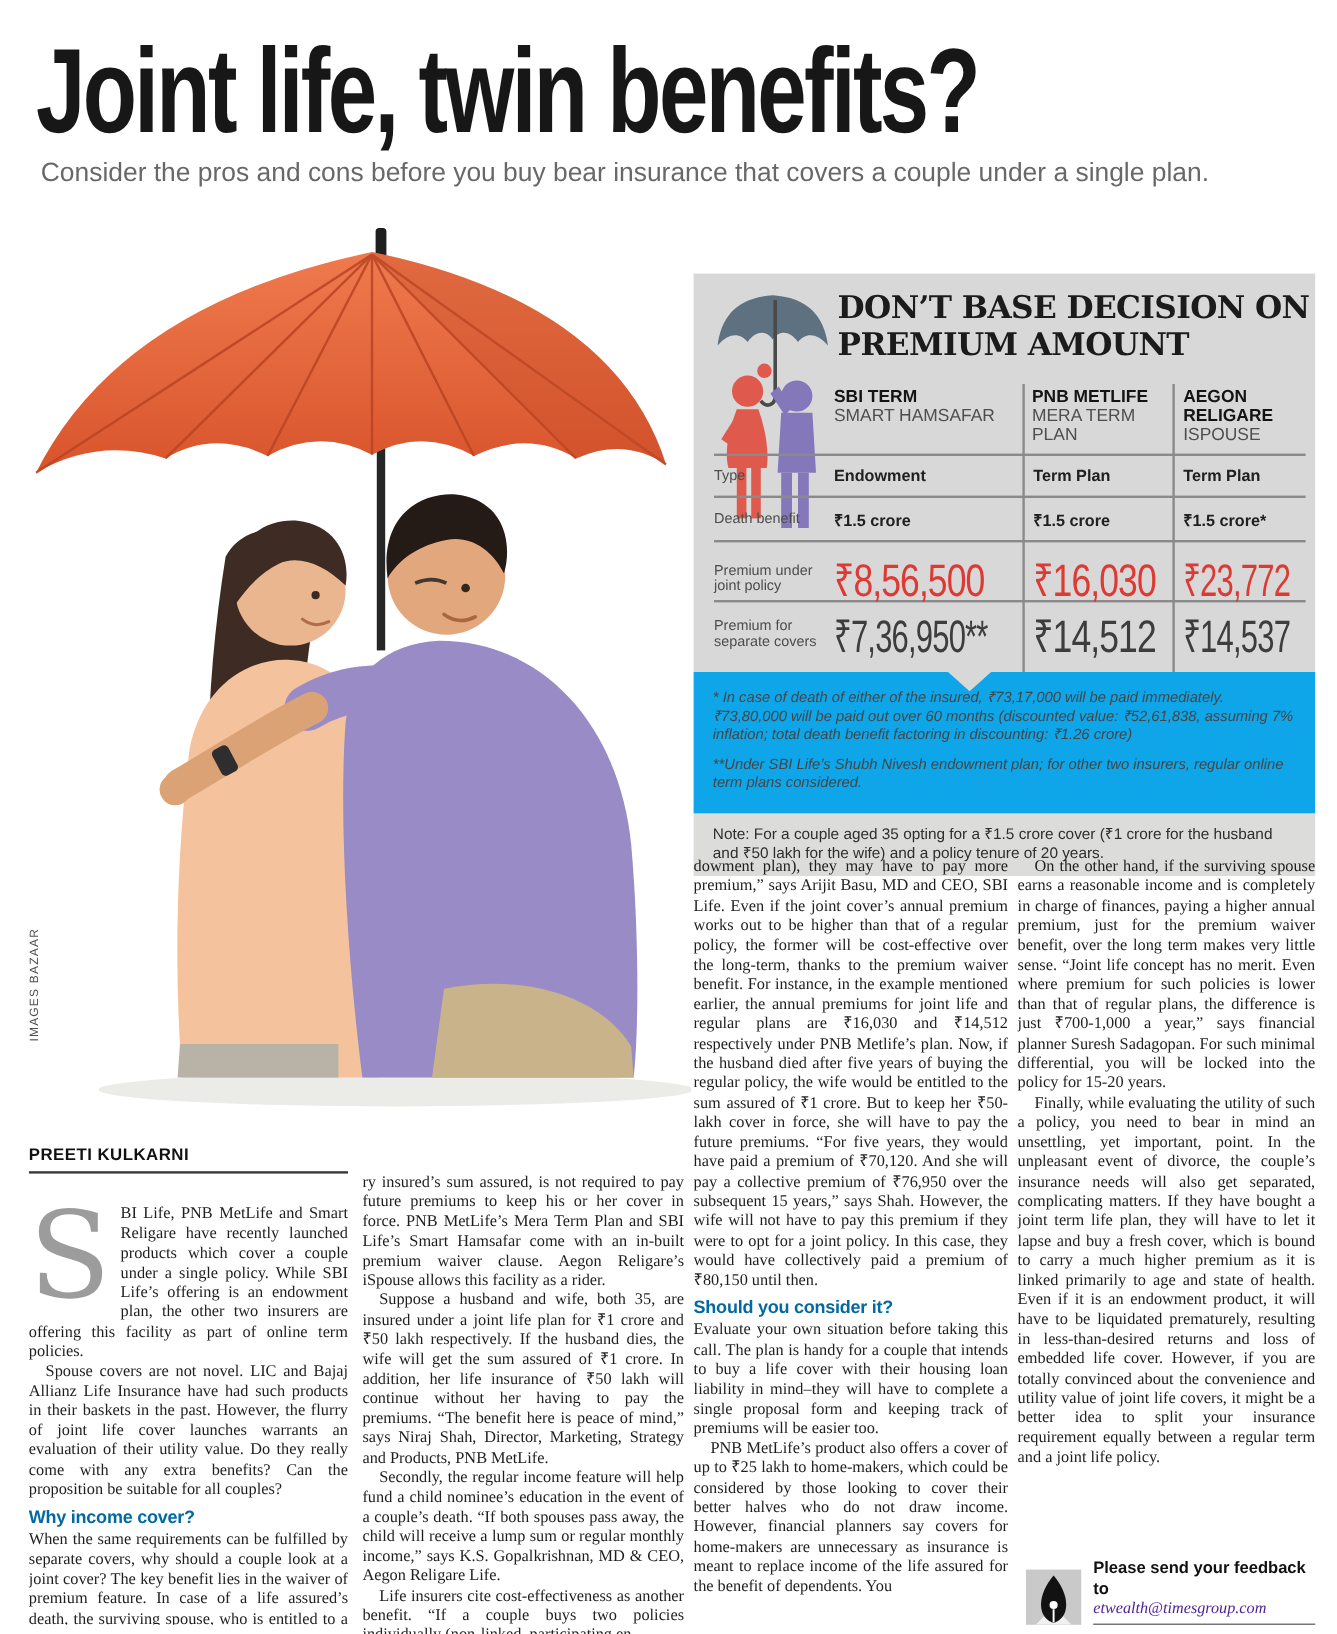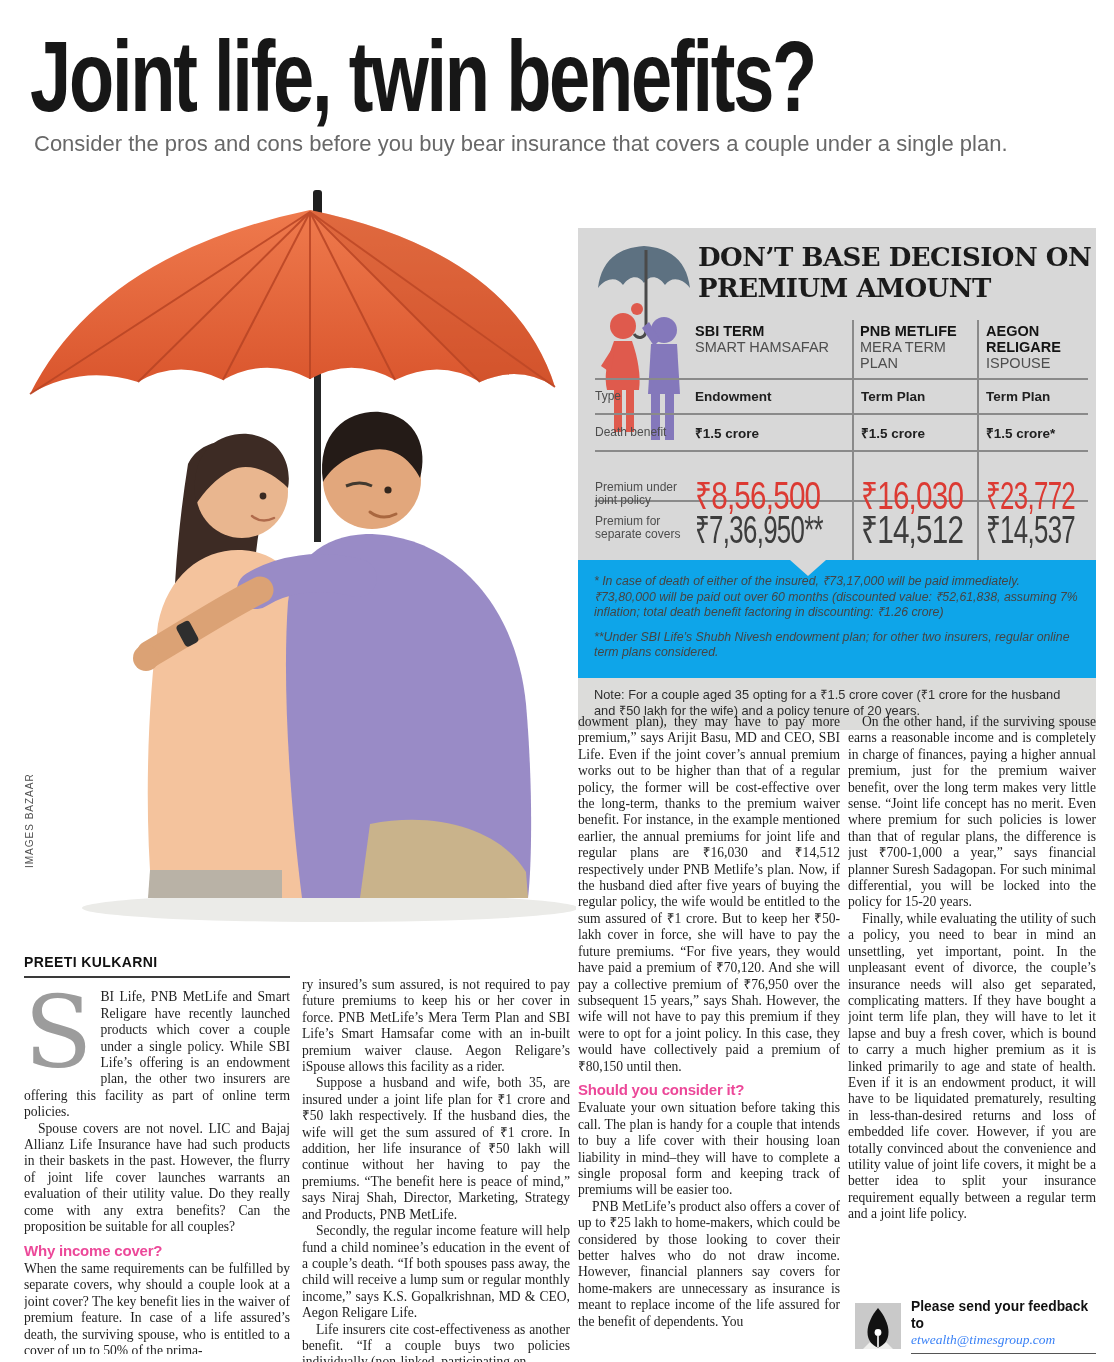--- a/index.html
+++ b/index.html
@@ -47,32 +47,32 @@
 
   
   .col{position:absolute;font-size:13.6px;line-height:16.4px;text-align:justify;color:#1e1e1e;overflow:hidden;}
   .col p{margin:0;}
   .col p.ind{text-indent:14px;}
   #col1{left:24px;top:954px;width:266px;height:400px;}
   #col2{left:302px;top:957px;width:268px;height:400px;margin-top:20px;}
   #col3{left:578px;top:714px;width:262px;height:645px;}
   #col4{left:848px;top:714px;width:248px;height:576px;}
   .byline{font-family:"Liberation Sans",sans-serif;font-weight:bold;font-size:14px;letter-spacing:.4px;
-        color:#111;border-bottom:2px solid #3a3a3a;padding-bottom:6px;margin-bottom:11px;text-align:left;}
+        color:#111;border-bottom:2px solid #3a3a3a;padding-bottom:6px;margin-bottom:25px;text-align:left;}
   .dropcap{float:left;font-family:"DejaVu Serif",serif;font-size:100px;line-height:80px;color:#9c9c9c;
         margin:4px 8px 0 0;}
   .subhead{font-family:"Liberation Sans",sans-serif;font-weight:bold;font-size:15px;letter-spacing:-.2px;
-        margin:7px 0 2px 0;text-align:left;color:#ec4899;}
-
-  
-  .feedback{position:absolute;left:855px;top:1298px;width:241px;display:flex;align-items:center;}
+        margin:7px 0 2px 0;text-align:left;color:#0369a1;}
+
+  
+  .feedback{position:absolute;left:855px;top:1298px;width:241px;display:flex;align-items:flex-end;}
   .fb-icon{flex:0 0 46px;height:46px;background:#c9c9c9;}
   .fb-text{flex:1;margin-left:10px;border-bottom:1.5px solid #555;padding-bottom:5px;}
   .fb-bold{font-family:"Liberation Sans",sans-serif;font-weight:bold;font-size:13.8px;color:#111;line-height:17px;}
-  .fb-email{font-style:italic;font-size:13.5px;color:#3b82f6;line-height:16px;}
+  .fb-email{font-style:italic;font-size:13.5px;color:#4c1d95;line-height:16px;}
 </style>
 </head>
 <body>
 
 <div class="page">
 
   <div class="headline"><span>Joint life, twin benefits?</span></div>
   <div class="subtitle">Consider the pros and cons before you buy bear insurance that covers a couple under a single plan.</div>
 
   <div class="photo">
@@ -186,21 +186,21 @@
         <div class="ib-val c1">Endowment</div>
         <div class="ib-val c2">Term Plan</div>
         <div class="ib-val c3">Term Plan</div>
       </div>
       <div class="ib-row" style="top:187px;height:35px;">
         <div class="ib-label">Death benefit</div>
         <div class="ib-val c1">₹1.5 crore</div>
         <div class="ib-val c2">₹1.5 crore</div>
         <div class="ib-val c3">₹1.5 crore*</div>
       </div>
-      <div class="ib-row" style="top:240px;height:32px;">
+      <div class="ib-row" style="top:228px;height:32px;">
         <div class="ib-label">Premium under joint policy</div>
         <div class="c1"><span class="bignum sx78 red">₹8,56,500</span></div>
         <div class="c2"><span class="bignum sx78 red">₹16,030</span></div>
         <div class="c3"><span class="bignum sx68 red">₹23,772</span></div>
       </div>
       <div class="ib-row" style="top:274px;height:50px;">
         <div class="ib-label">Premium for separate covers</div>
         <div class="c1"><span class="bignum sx68 dark">₹7,36,950**</span></div>
         <div class="c2"><span class="bignum sx78 dark">₹14,512</span></div>
         <div class="c3"><span class="bignum sx68 dark">₹14,537</span></div>

